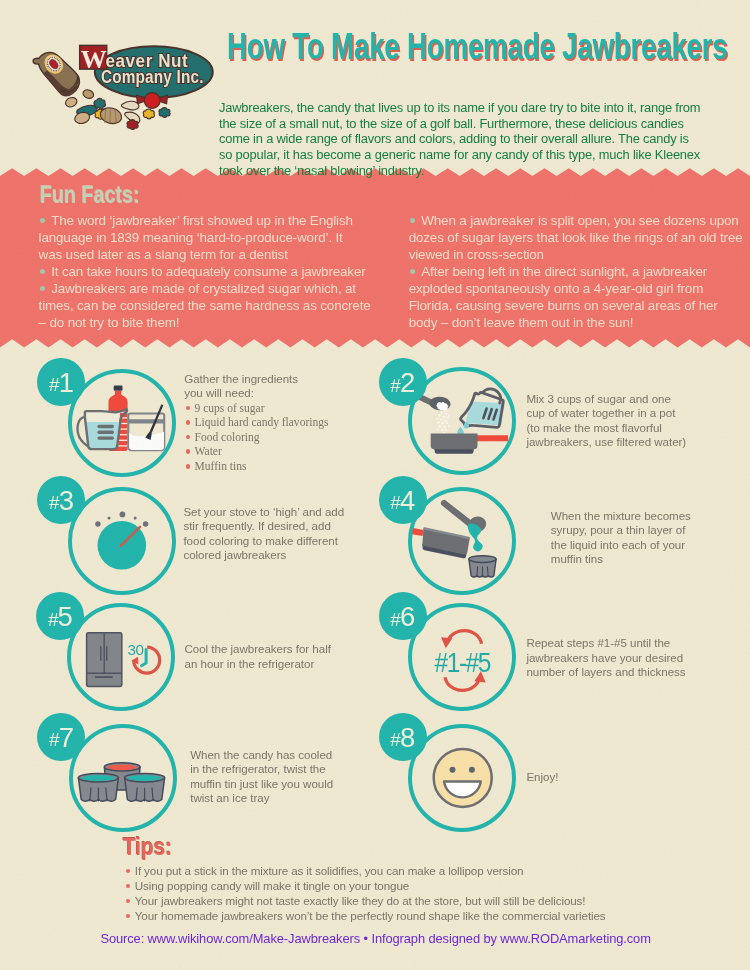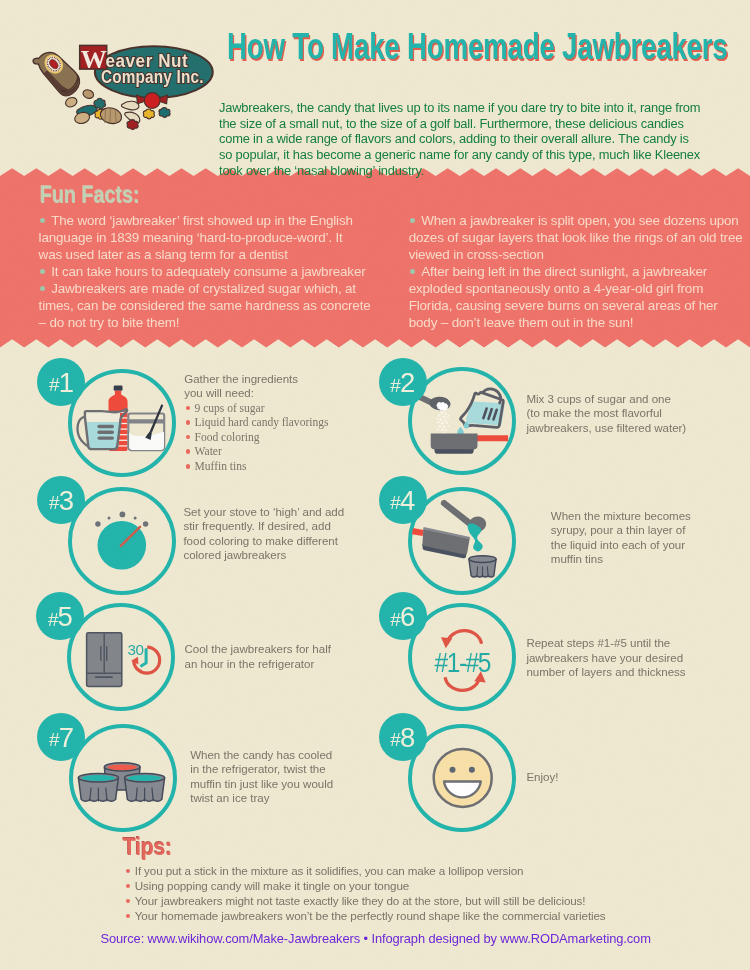--- a/index.html
+++ b/index.html
@@ -244,20 +244,21 @@
               <path d="M433.6 447.6 h40 l-0.6 4.2 a2.2 2.2 0 0 1 -2.2 1.9 h-34.4 a2.2 2.2 0 0 1 -2.2 -1.9 Z" fill="#4a5160"></path>
               <path d="M430.2 433.4 h46.8 v12.4 a3.4 3.4 0 0 1 -3.4 3.4 h-40 a3.4 3.4 0 0 1 -3.4 -3.4 Z" fill="#6d6f73"></path>
             </g>
           </svg></div>
         <div class="step-badge" style="left: 378.5px; top: 358px;">
           <span class="badge-hash">#</span>
           <span class="badge-num">2</span>
         </div>
         <div class="step-text" style="left: 526.4px; top: 391.8px; width: 215px;">
           <div>Mix 3 cups of sugar and one</div>
+          <div>cup of water together in a pot</div>
           <div>(to make the most flavorful</div>
           <div>jawbreakers, use filtered water)</div>
         </div>
       </div>
       <div class="step">
         <div class="step-circle" style="left: 67.8px; top: 486.8px;"></div>
         <div class="step-icon" style="left: 66.8px; top: 485.8px; width: 110px; height: 110px;"><svg viewBox="66.8 485.79999999999995 110 110" width="110" height="110">
             <g fill="#6f7279">
               <circle cx="97.7" cy="523.8" r="2.7"></circle>
               <circle cx="108.8" cy="517.8" r="1.5"></circle>

